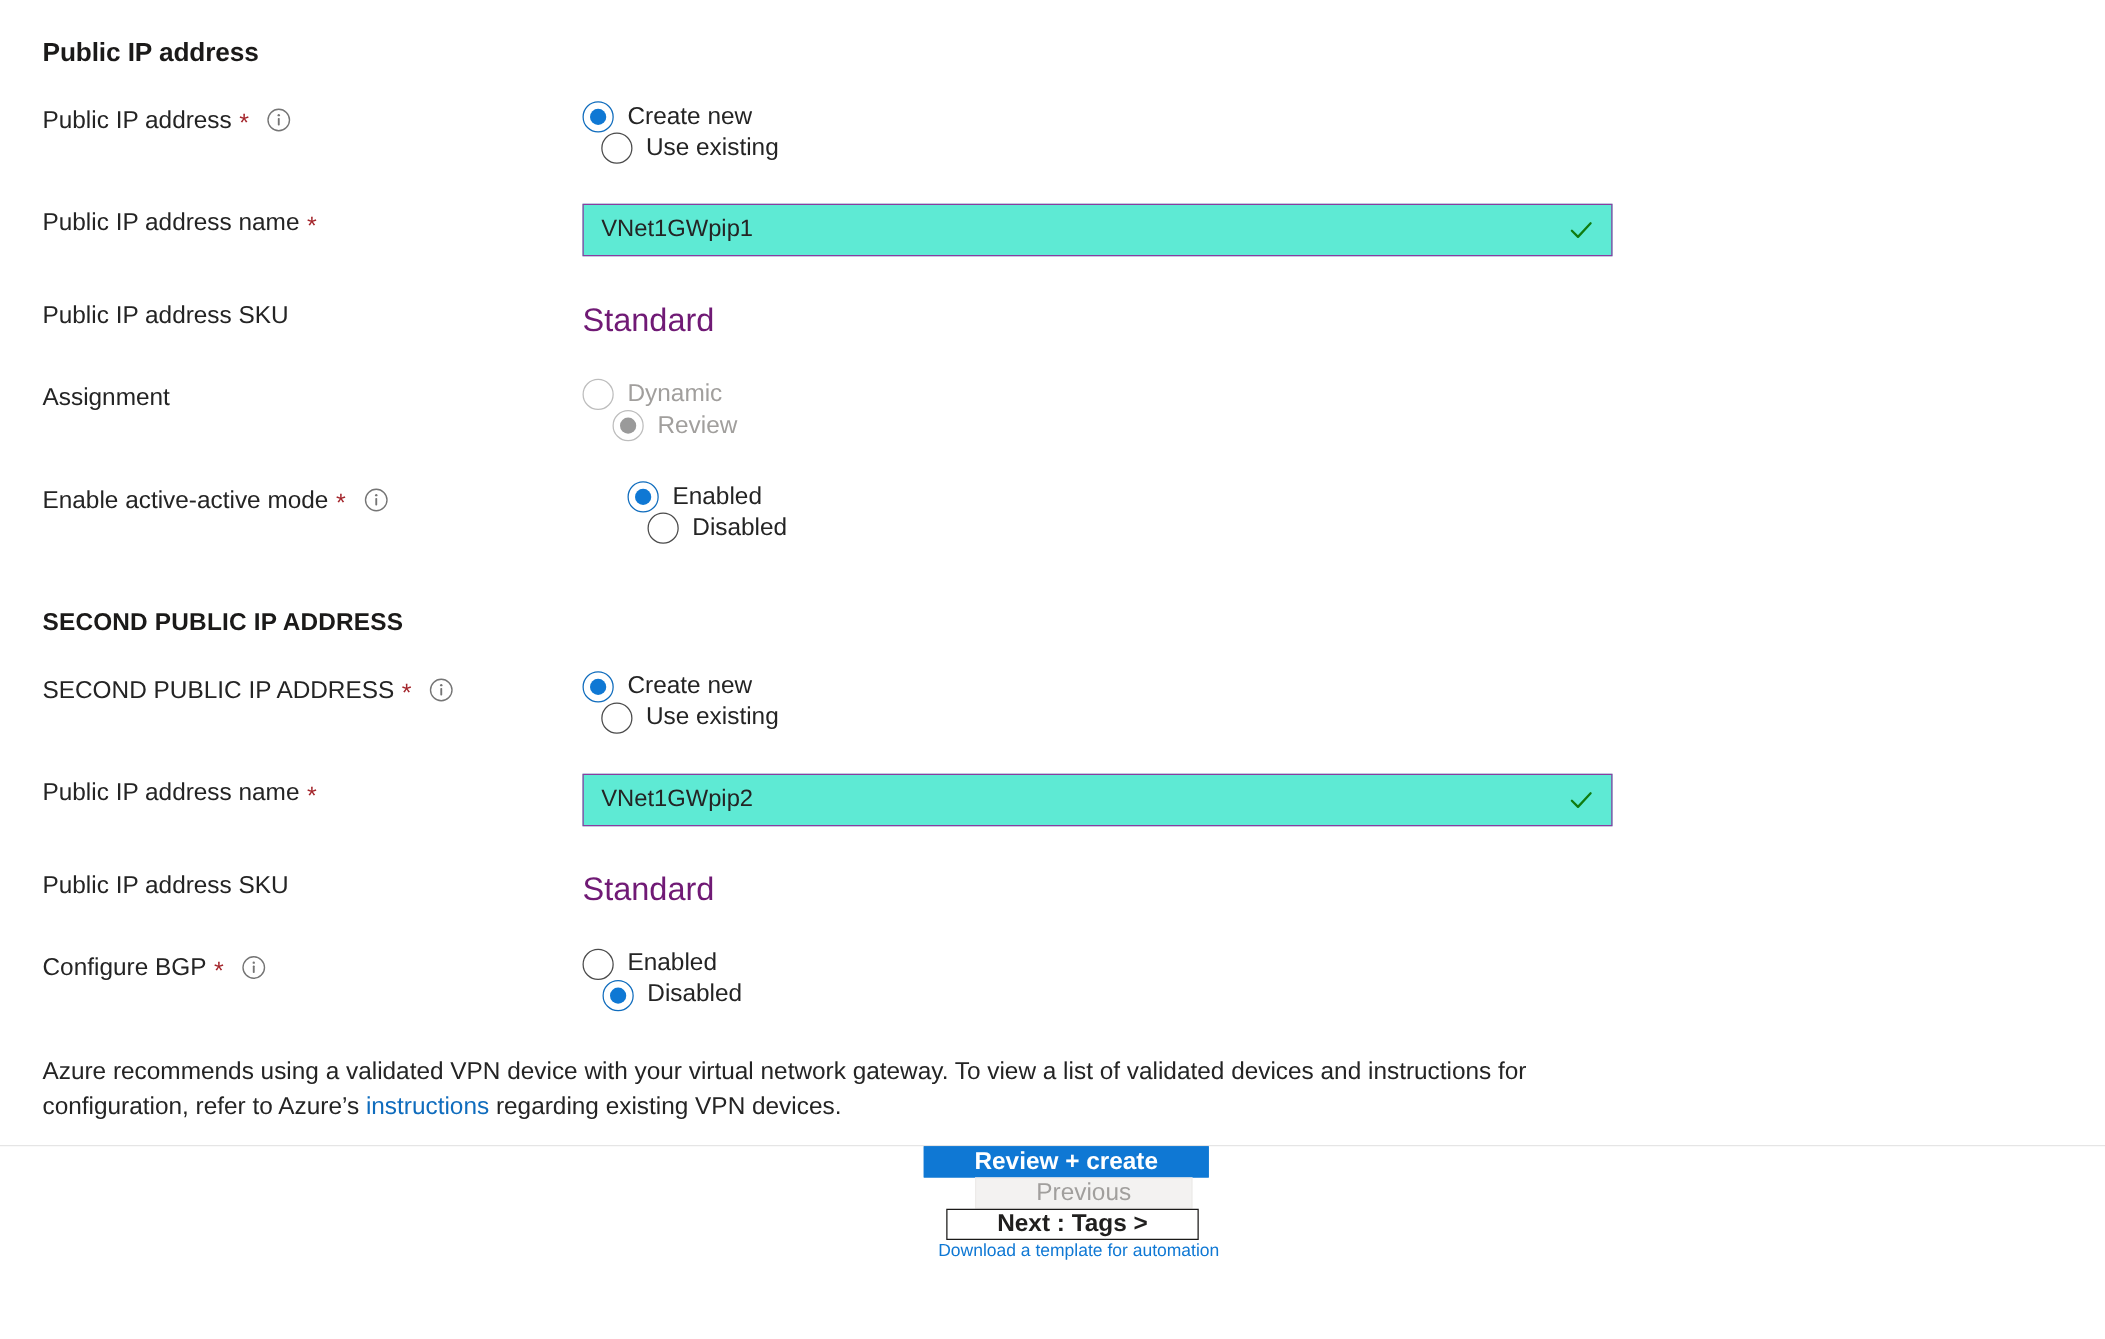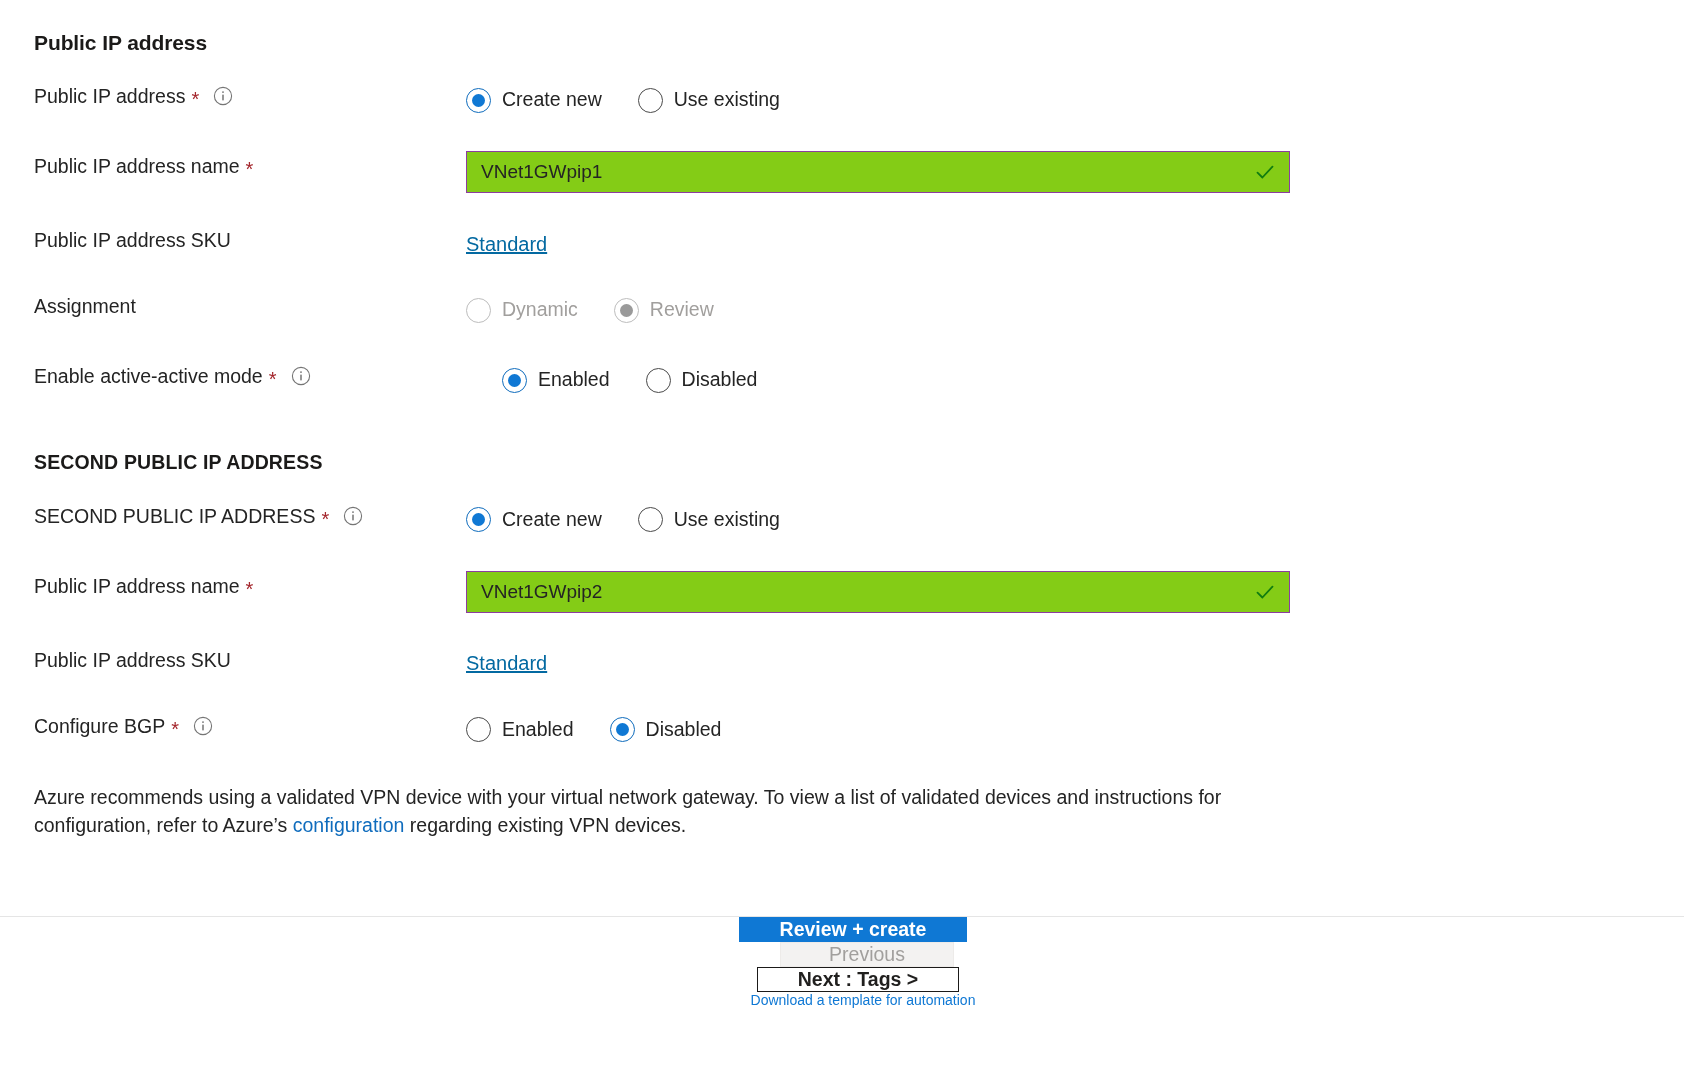--- a/index.html
+++ b/index.html
@@ -89,20 +89,21 @@
     flex: 1 1 auto;
     display: flex;
     align-items: center;
     min-height: 38px;
   }
 
   
   .radio-group {
     display: flex;
     align-items: center;
+    flex-direction: column;
   }
   .radio-opt {
     display: flex;
     align-items: center;
     margin-right: 36px;
     cursor: pointer;
   }
   .radio-opt:last-child { margin-right: 0; }
 
   .radio-mark {
@@ -148,21 +149,21 @@
   }
   .radio-label.dis { color: #a19f9d; }
 
   
   .textbox {
     position: relative;
     width: 824px;
     height: 42px;
     box-sizing: border-box;
     border: 1.4px solid #8c3ca0;
-    background: #84cc16;
+    background: #5eead4;
     display: flex;
     align-items: center;
     padding: 0 14px;
   }
   .textbox input {
     border: none;
     outline: none;
     font-family: "Liberation Sans", sans-serif;
     font-size: 19px;
     color: #242424;
@@ -176,24 +177,23 @@
     right: 13px;
     top: 50%;
     transform: translateY(-50%);
     width: 22px;
     height: 22px;
     display: block;
   }
 
   
   .static-value {
-    font-size: 20px;
-    color: #0369a1;
+    font-size: 26px;
+    color: #701a75;
     line-height: 1.35;
-    text-decoration: underline;
   }
 
   
   .note {
     font-size: 19.5px;
     color: #242424;
     line-height: 1.48;
     max-width: 1245px;
     margin-top: 34px;
   }
@@ -439,21 +439,21 @@
             <span class="radio-label">Enabled</span>
           </label>
           <label class="radio-opt">
             <span class="radio-mark checked"></span>
             <span class="radio-label">Disabled</span>
           </label>
         </div>
       </div>
     </div>
 
-    <p class="note"><span>Azure recommends using a validated VPN device with your virtual network gateway. To view a list of validated devices and instructions for configuration, refer to Azure’s </span><a href="#">configuration</a><span> regarding existing VPN devices.</span></p>
+    <p class="note"><span>Azure recommends using a validated VPN device with your virtual network gateway. To view a list of validated devices and instructions for configuration, refer to Azure’s </span><a href="#">instructions</a><span> regarding existing VPN devices.</span></p>
 
   </div>
 
   <div class="divider"></div>
   <div class="footer">
     <button class="btn btn-primary">Review + create</button>
     <button class="btn btn-disabled">Previous</button>
     <button class="btn btn-secondary">Next : Tags &gt;</button>
     <a class="footer-link" href="#">Download a template for automation</a>
   </div>

